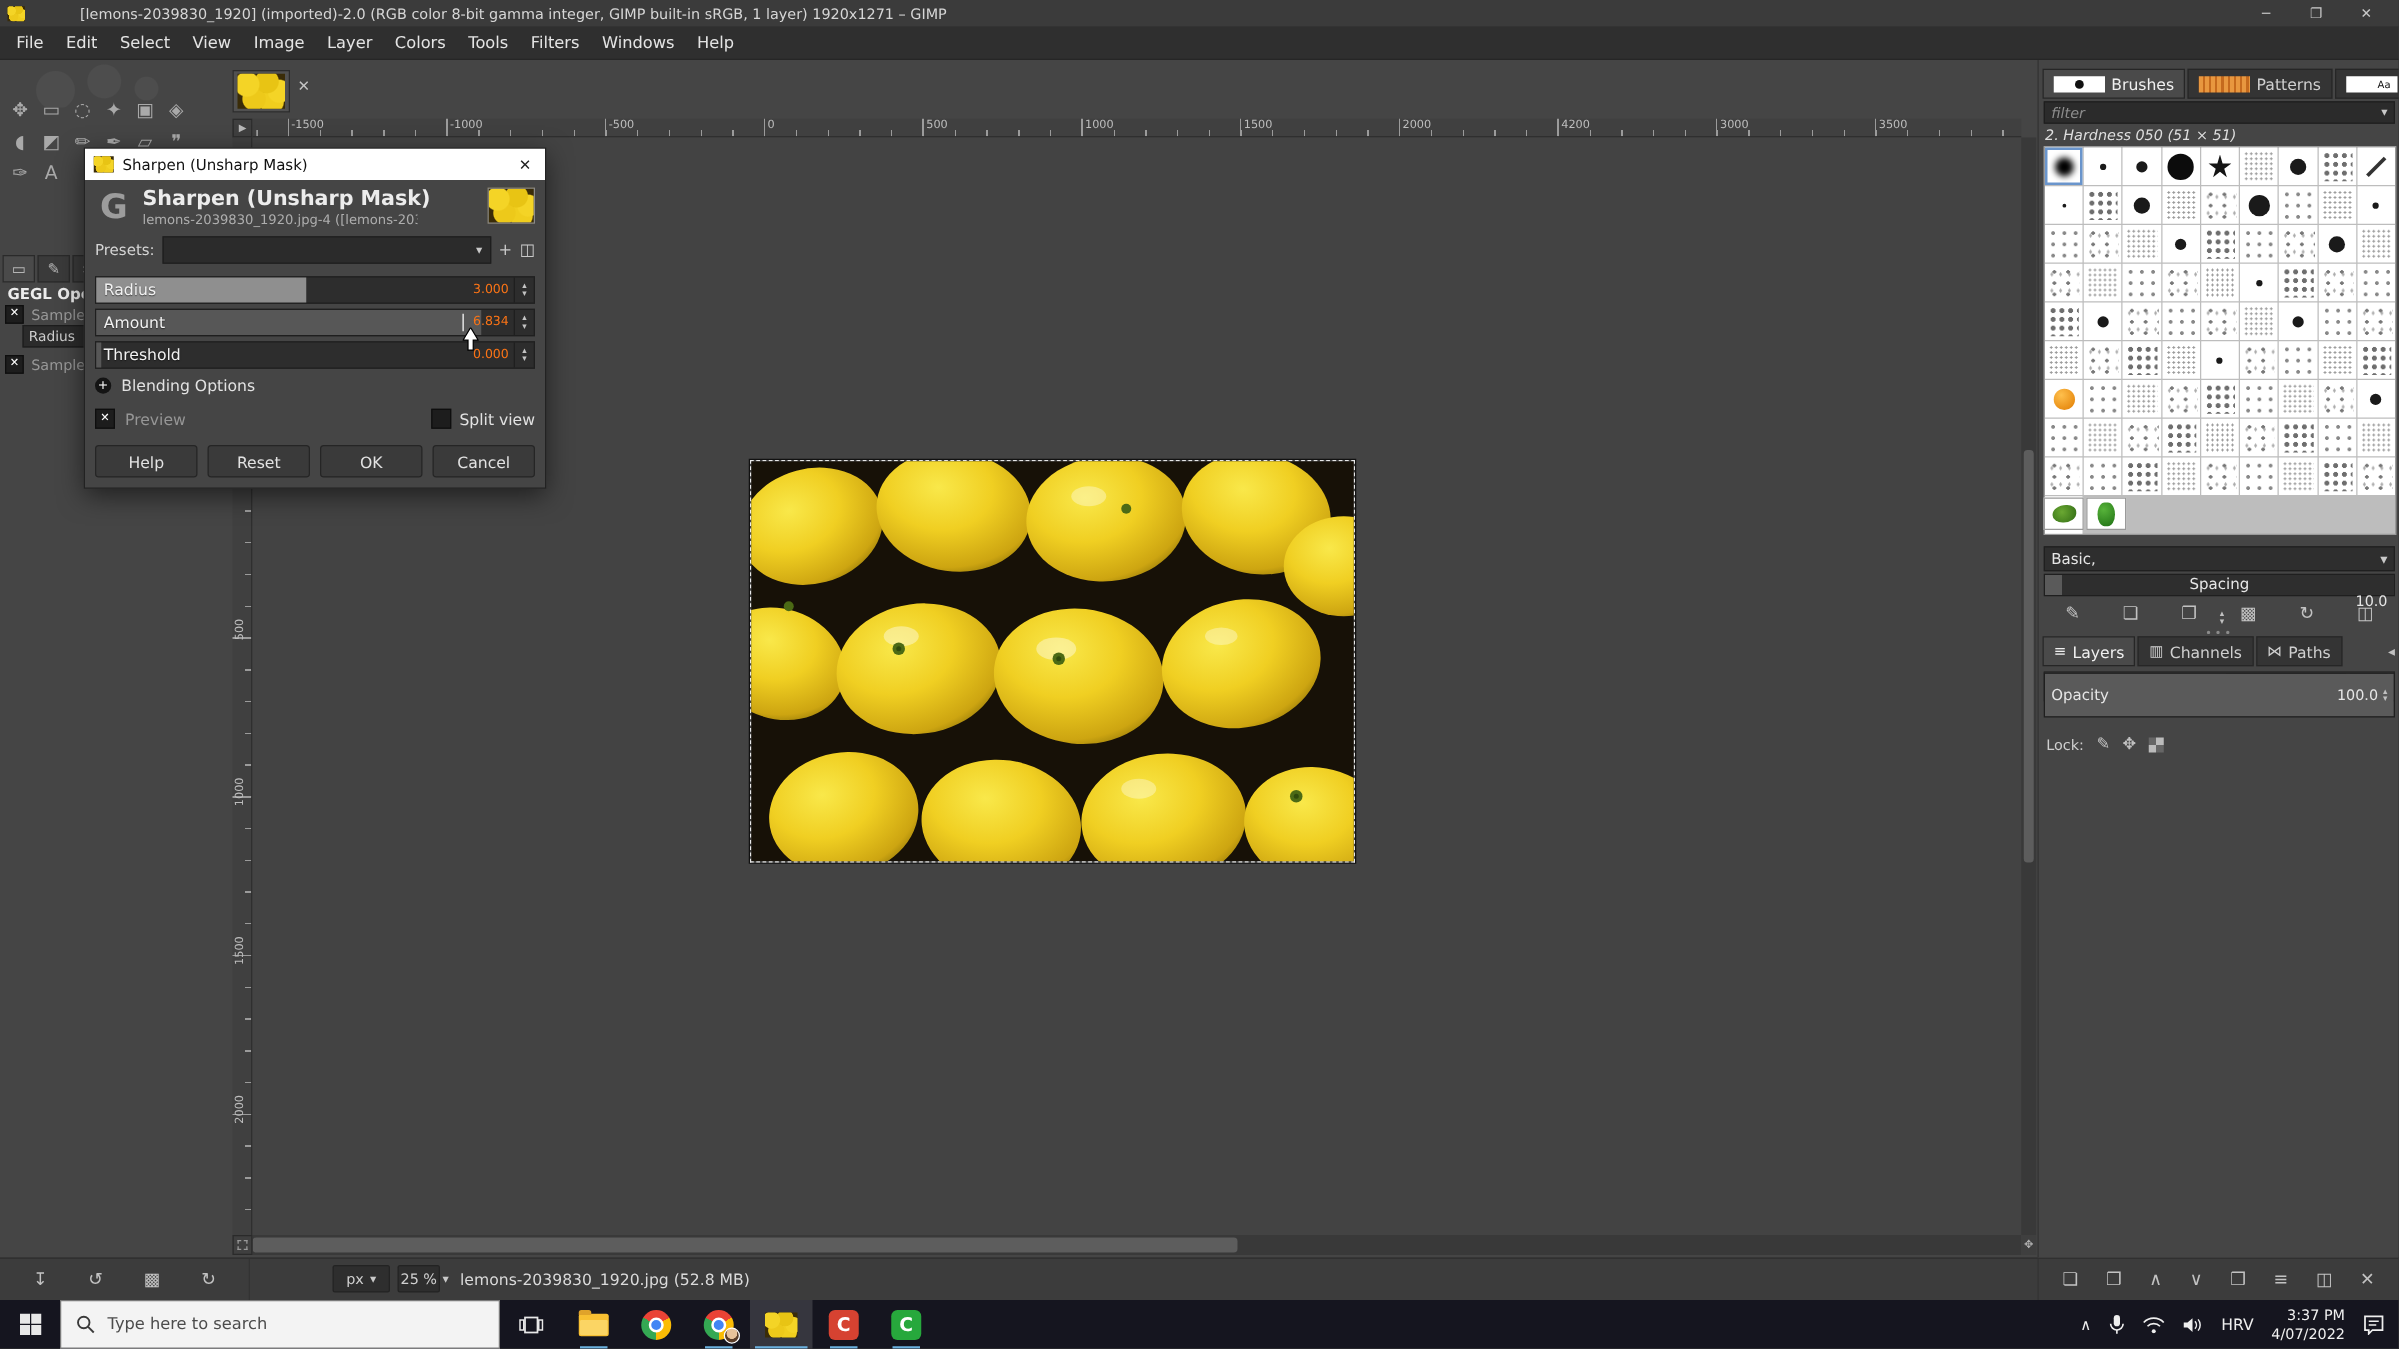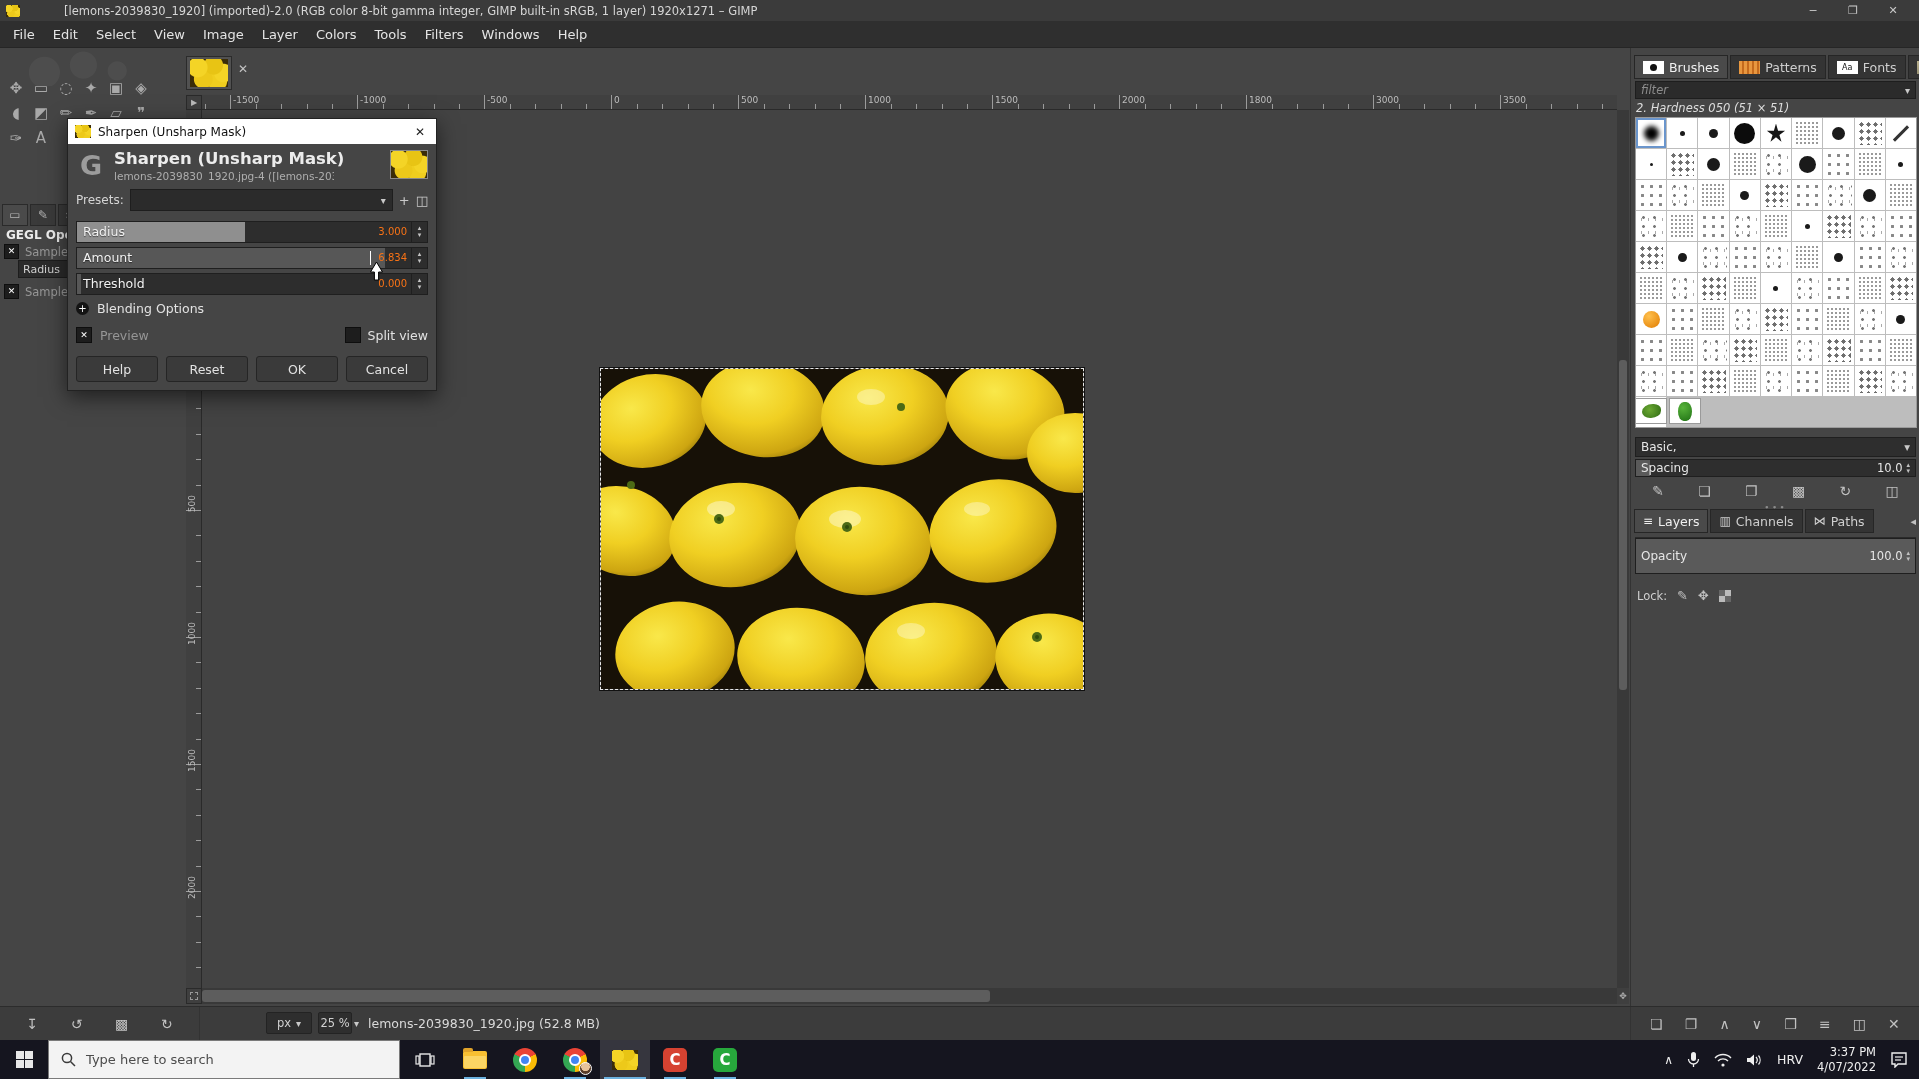--- a/index.html
+++ b/index.html
@@ -61,21 +61,21 @@
   .icon-btn{color:#c2c2c2;font-size:14px;}
   .sb-box{position:absolute;height:22px;top:5px;background:#2e2e2e;border:1px solid #232323;color:#d0d0d0;font-size:11.5px;display:flex;align-items:center;justify-content:center;gap:5px;box-sizing:border-box;border-radius:2px;}
   .sb-file{position:absolute;left:368px;top:0;height:100%;display:flex;align-items:center;font-size:12.5px;color:#dadada;}
   .layer-btns{position:absolute;left:1630px;top:0;width:289px;height:100%;display:flex;align-items:center;justify-content:space-around;padding:0 8px;box-sizing:border-box;border-left:1px solid #333;}
   
   .rpanel{left:1630px;top:48px;width:289px;height:958px;background:#454545;border-left:1px solid #333;box-sizing:border-box;}
   .rtabs{position:absolute;left:3px;display:flex;gap:2px;width:282px;}
   .rtab{height:24px;display:flex;align-items:center;gap:5px;padding:0 8px;background:#343434;border:1px solid #262626;color:#cfcfcf;font-size:12.5px;box-sizing:border-box;}
   .rtab.active{background:#4a4a4a;color:#f0f0f0;}
   .rtab-collapse{margin-left:auto;color:#c0c0c0;font-size:11px;align-self:center;}
-  .micon{width:21px;height:13px;flex:none;}
+  .micon{width:21px;height:13px;flex:none;padding-left:20px;}
   .micon.brush{background:#fff;position:relative;}
   .micon.brush::after{content:"";position:absolute;inset:0;margin:auto;width:7px;height:7px;border-radius:50%;background:#111;}
   .micon.pattern{background:repeating-linear-gradient(90deg,#e8973f 0 3px,#c56a1d 3px 5px);}
   .micon.fonts{background:#fff;color:#111;font-size:8px;line-height:13px;text-align:center;}
   .micon.hist{background:linear-gradient(135deg,#b9b18e,#6d6752);}
   .filter-box{position:absolute;left:4px;width:281px;height:18px;background:#2b2b2b;border:1px solid #1e1e1e;display:flex;align-items:center;padding:0 5px;box-sizing:border-box;}
   .filter-box .ph{font-style:italic;color:#8d8d8d;font-size:11.5px;flex:1;}
   .chev{color:#c9c9c9;font-size:10px;}
   .brush-name{position:absolute;left:5px;font-style:italic;font-size:11.5px;color:#dedede;white-space:nowrap;}
   .brush-grid{position:absolute;left:4px;width:282px;display:grid;grid-template-columns:repeat(9,1fr);grid-auto-rows:30px;gap:1px;background:#bdbdbd;border:1px solid #9a9a9a;box-sizing:border-box;}
@@ -250,21 +250,21 @@
   <div class="abs corner-btn">▶</div>
   <div class="abs hruler">
       <span class="hlabel" style="left: 31px;">-1500</span>
       <span class="hlabel" style="left: 158px;">-1000</span>
       <span class="hlabel" style="left: 285px;">-500</span>
       <span class="hlabel" style="left: 412px;">0</span>
       <span class="hlabel" style="left: 539px;">500</span>
       <span class="hlabel" style="left: 666px;">1000</span>
       <span class="hlabel" style="left: 793px;">1500</span>
       <span class="hlabel" style="left: 920px;">2000</span>
-      <span class="hlabel" style="left: 1047px;">1800</span>
+      <span class="hlabel" style="left: 1047px;">4200</span>
       <span class="hlabel" style="left: 1174px;">3000</span>
       <span class="hlabel" style="left: 1301px;">3500</span>
     </div>
   <div class="abs vruler">
       <span class="vlabel" style="top: 385px;">500</span>
       <span class="vlabel" style="top: 512px;">1000</span>
       <span class="vlabel" style="top: 639px;">1500</span>
       <span class="vlabel" style="top: 766px;">2000</span>
     </div>
 
@@ -456,21 +456,21 @@
         <div class="bc bc-t1"></div>
       </div>
     <div class="extra-brushes" style="top:350px;">
         <div class="bc bc-lf"></div>
         <div class="bc bc-pp"></div>
       </div>
     <div class="rp-row" style="top:389px;">
       <span>Basic,</span>
       <span class="rp-val chev">▾</span>
     </div>
-    <div class="rp-row rp-slider" style="top:411px;height:18px;--f:5%;">
+    <div class="rp-row rp-slider" style="top:411px;height:18px;flex-direction:column;--f:5%;">
       <span>Spacing</span>
       <span class="rp-val">10.0</span>
       <span class="spincol">
           <span>▴</span>
           <span>▾</span>
         </span>
     </div>
     <div class="bbtn-row" style="top:432px;">
         <span class="icon-btn">✎</span>
         <span class="icon-btn">❏</span>

